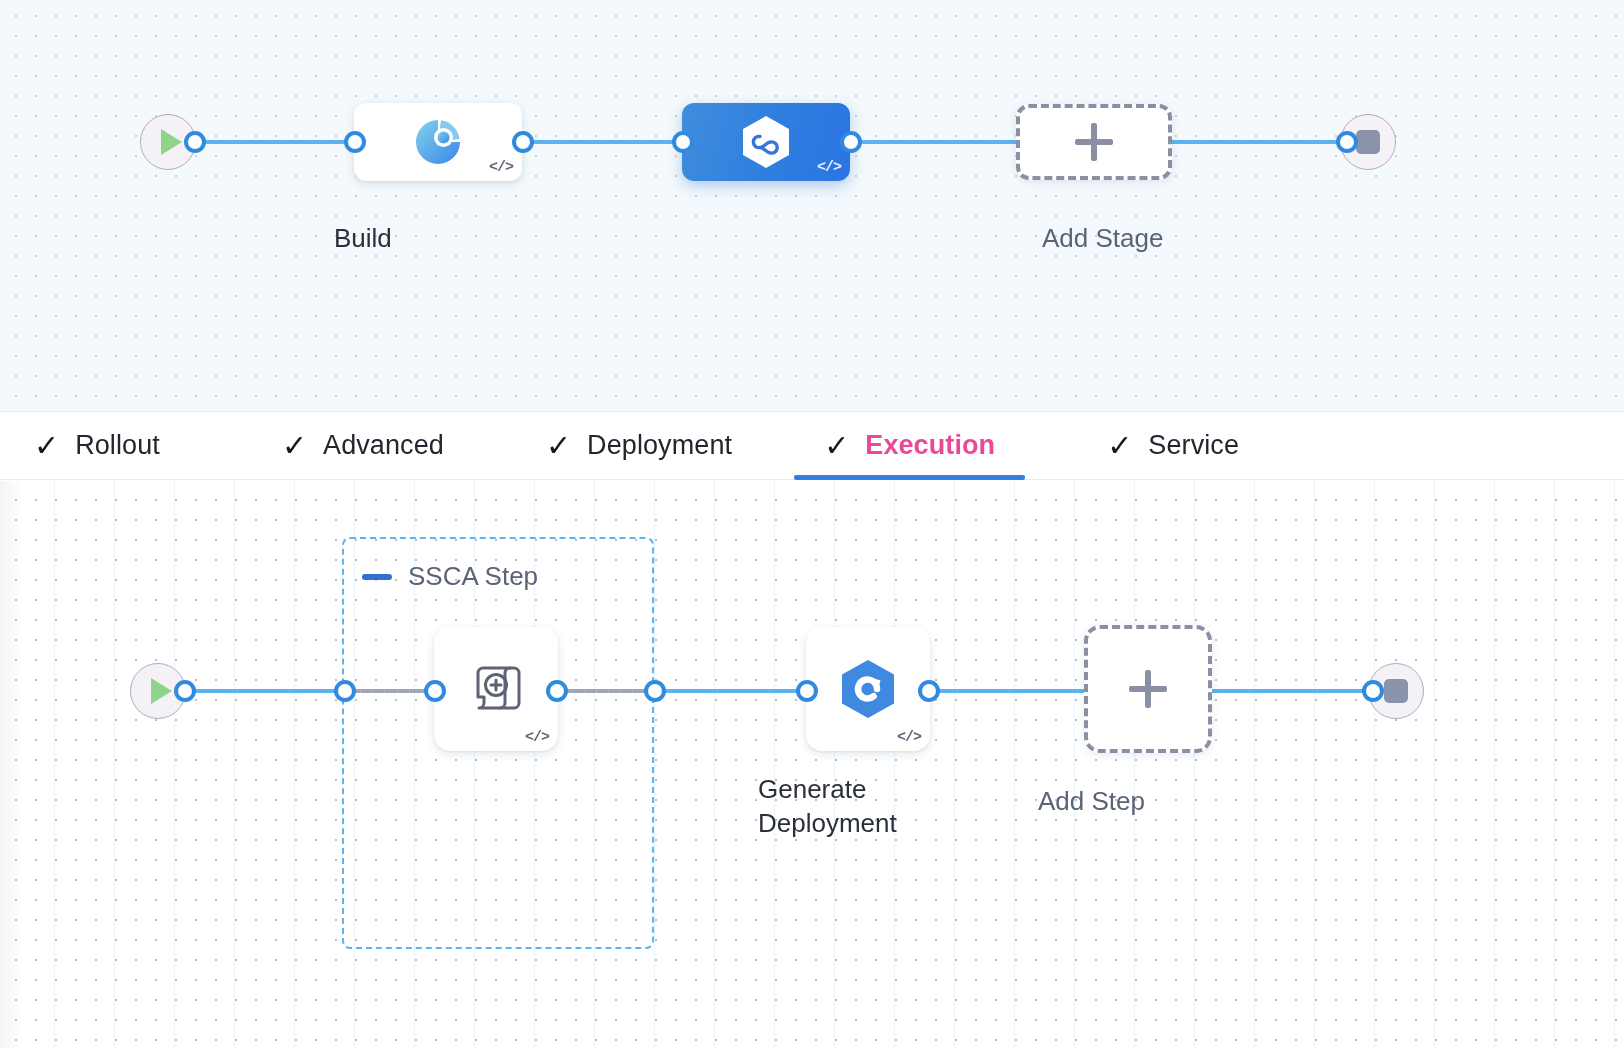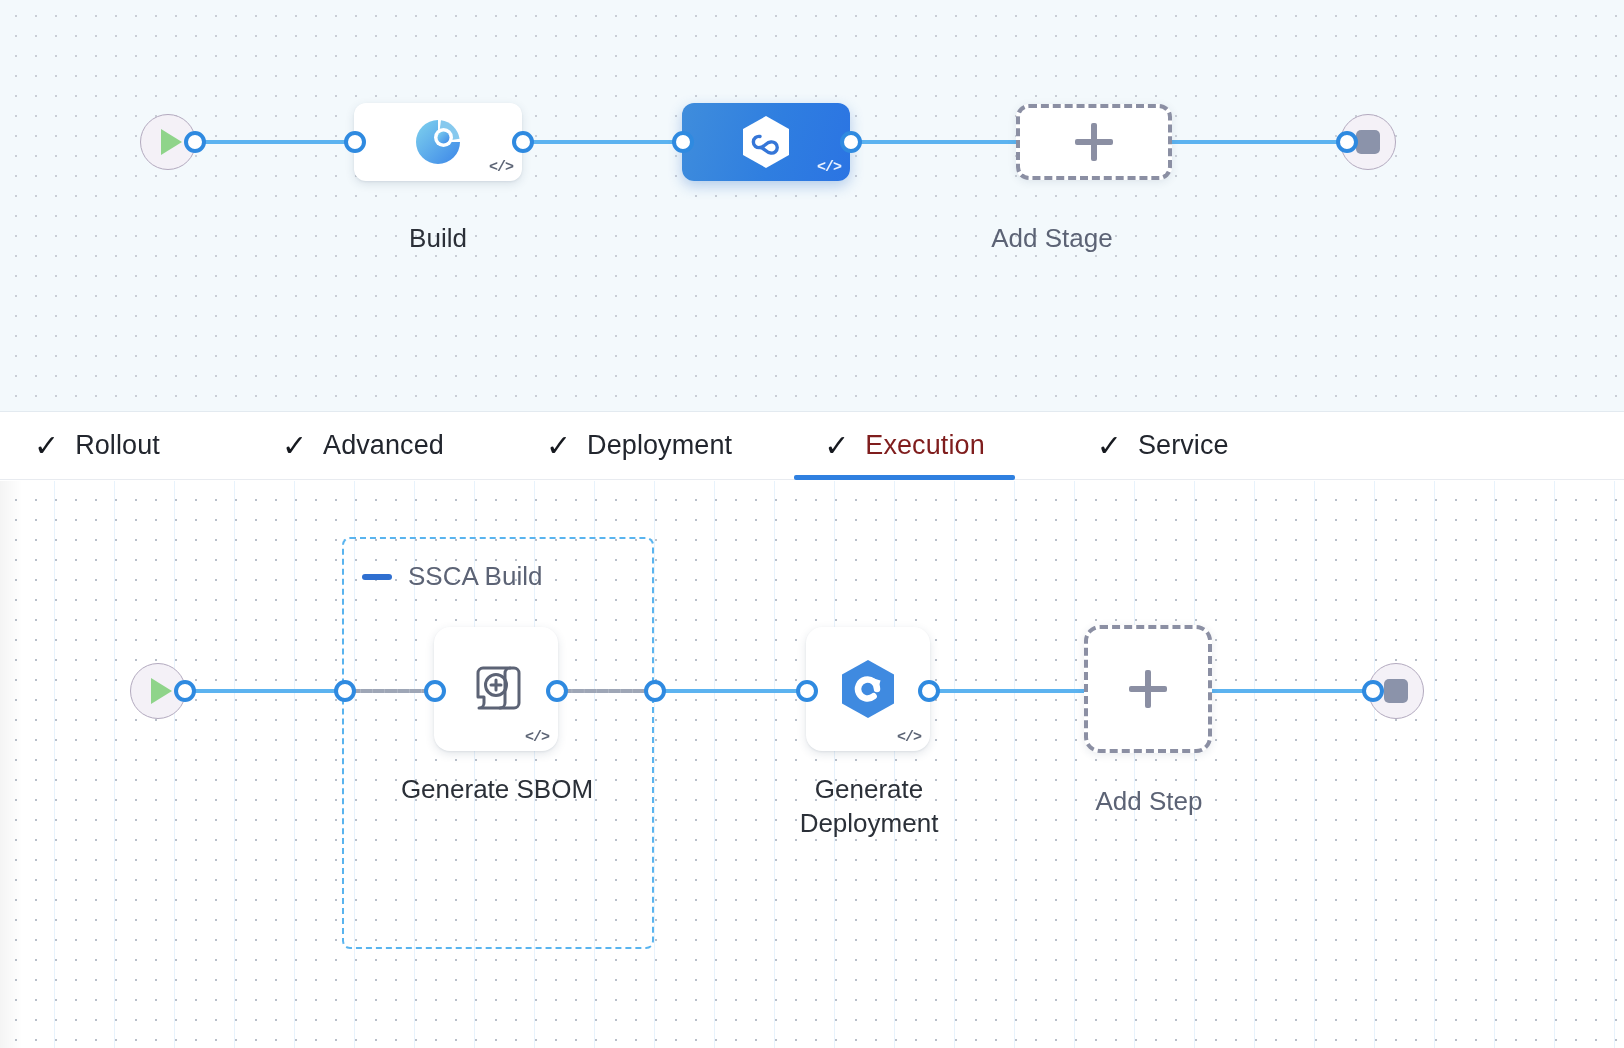--- a/index.html
+++ b/index.html
@@ -33,21 +33,21 @@
     display: flex; align-items: center;
   }
   .tab {
     display: flex; align-items: center; gap: 16px;
     height: 68px; padding: 0 2px;
     position: relative; cursor: pointer;
     white-space: nowrap;
   }
   .tab .tick { font-size: 30px; line-height: 1; color: #16191f; font-weight: 400; }
   .tab .tlabel { font-size: 27px; color: #22262e; letter-spacing: .1px; }
-  .tab.active .tlabel { font-weight: 400; color: #7f1d1d; }
+  .tab.active .tlabel { font-weight: 700; color: #ec4899; }
   .tab.active::after {
     content: ""; position: absolute; left: -28px; right: -28px; bottom: 0;
     height: 5px; background: #2f80e0; border-radius: 2px;
   }
 
   
   .step-canvas {
     position: absolute; left: 0; top: 481px; width: 1624px; height: 567px;
     background-color: #ffffff;
     background-image:
@@ -129,21 +129,21 @@
     position: relative; width: 38px; height: 38px;
   }
   .plus-glyph::before, .plus-glyph::after {
     content: ""; position: absolute; background: #8b8fa3; border-radius: 2px;
   }
   .plus-glyph::before { left: 0; right: 0; top: 50%; height: 6px; margin-top: -3px; }
   .plus-glyph::after  { top: 0; bottom: 0; left: 50%; width: 6px; margin-left: -3px; }
 
   
   .node-label {
-    position: absolute; text-align: center;
+    position: absolute; text-align: left;
     font-size: 26px; color: #2b3038; line-height: 1.3;
     z-index: 3; white-space: pre-line;
   }
   .node-label.muted { color: #5c6375; }
 
   
   .group-box {
     position: absolute; border: 2.5px dashed #59b4ef;
     border-radius: 8px; z-index: 1; background: transparent;
   }
@@ -200,21 +200,21 @@
         </svg>
       </div>
       <div class="code-badge">&lt;/&gt;</div>
     </div>
     <div class="port" style="left:672px; top:131px;"></div>
     <div class="port" style="left:840px; top:131px;"></div>
 
     <div class="add-node add-stage-node" style="left:1016px; top:104px;">
       <div class="plus-glyph"></div>
     </div>
-    <div class="node-label muted" style="left:948px; top:222px; width:208px;">Add Stage</div>
+    <div class="node-label muted" style="left:1042px; top:222px; width:208px;">Add Stage</div>
 
     <div class="terminal" style="left:1340px; top:114px;">
       <div class="stop-sq"></div>
     </div>
     <div class="port" style="left:1336px; top:131px;"></div>
   </div>
 
   <div class="tabbar">
     <div class="tab" style="margin-left:32px;">
       <span class="tick">✓</span>
@@ -236,21 +236,21 @@
       <span class="tick">✓</span>
       <span class="tlabel">Service</span>
     </div>
   </div>
 
   <div class="step-canvas">
 
     <div class="group-box" style="left:342px; top:56px; width:312px; height:412px;"></div>
     <div class="group-title" style="left:362px; top:80px;">
       <span class="collapse-dash"></span>
-      <span class="group-title-text">SSCA Build</span>
+      <span class="group-title-text">SSCA Step</span>
     </div>
 
     <div class="wire" style="left:178px; top:208px; width:172px;"></div>
     <div class="wire dashed" style="left:348px; top:208px; width:92px;"></div>
     <div class="wire dashed" style="left:560px; top:208px; width:96px;"></div>
     <div class="wire" style="left:652px; top:208px; width:168px;"></div>
     <div class="wire" style="left:932px; top:208px; width:160px;"></div>
     <div class="wire" style="left:1206px; top:208px; width:170px;"></div>
 
     <div class="terminal" style="left:130px; top:182px;">
@@ -269,21 +269,20 @@
             <path d="M48 13 h4 a5 5 0 0 1 5 5 v30 a5 5 0 0 1 -5 5 H38"></path>
             <circle cx="34" cy="30" r="10.5"></circle>
             <path d="M34 25 v10 M29 30 h10"></path>
           </g>
         </svg>
       </div>
       <div class="code-badge">&lt;/&gt;</div>
     </div>
     <div class="port" style="left:424px; top:199px;"></div>
     <div class="port" style="left:546px; top:199px;"></div>
-    <div class="node-label" style="left:386px; top:292px; width:222px;">Generate SBOM</div>
 
     <div class="card step-card" style="left:806px; top:146px;">
       <div class="card-icon">
         <svg width="64" height="62" viewBox="0 0 64 62" aria-hidden="true">
           <path d="M32 2 L58 16.5 L58 45.5 L32 60 L6 45.5 L6 16.5 Z" fill="#3f8ae0"></path>
           <path d="M41 31 a9.5 9.5 0 1 0 -3.4 7.3" fill="none" stroke="#ffffff" stroke-width="6.5" stroke-linecap="round"></path>
           <path d="M33 19 L44.5 22.5 L41.5 33.5 Z" fill="#ffffff"></path>
         </svg>
       </div>
       <div class="code-badge">&lt;/&gt;</div>

